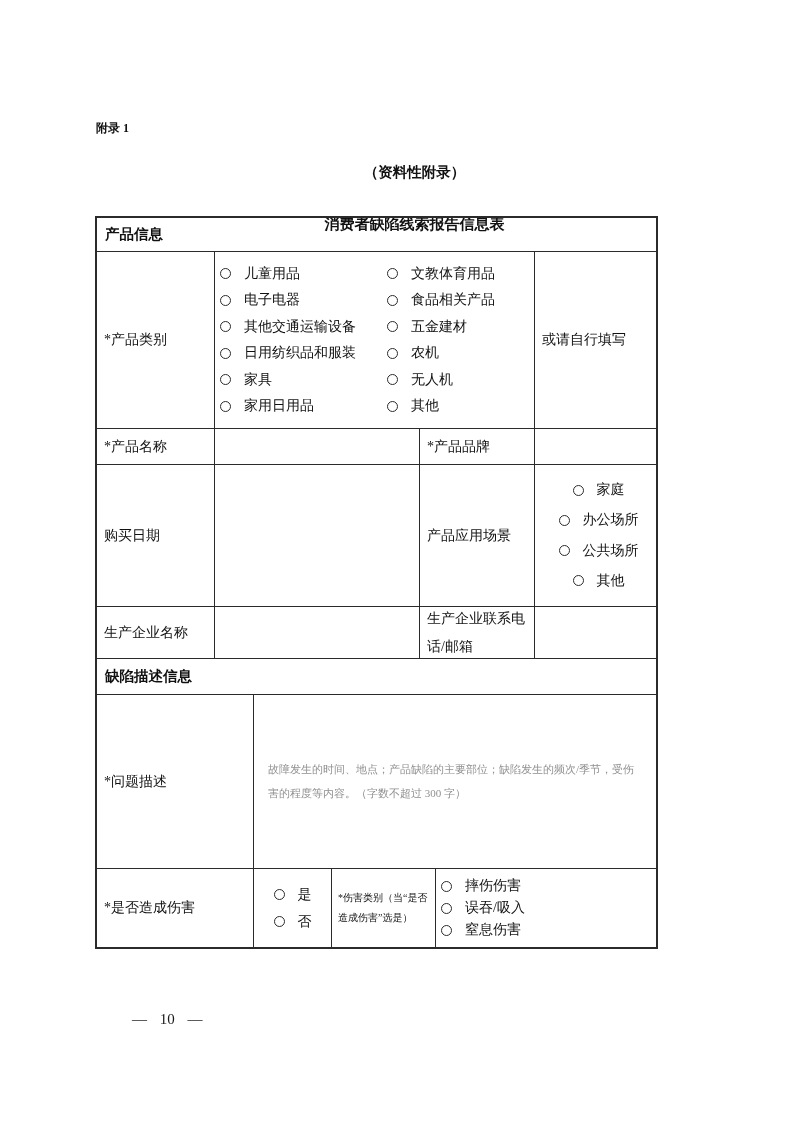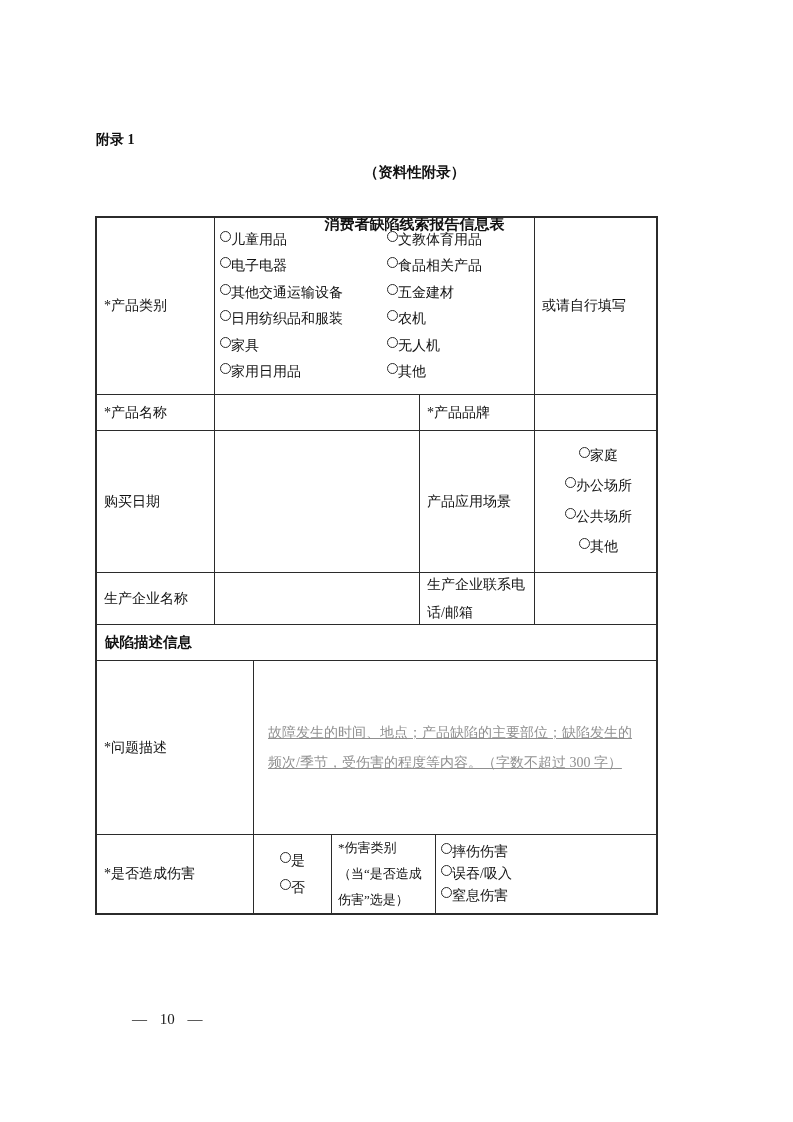--- a/index.html
+++ b/index.html
@@ -6,22 +6,22 @@
   html,body { background:#ffffff; }
   body {
     width:793px; height:1122px;
     font-family:"Liberation Serif","DejaVu Serif",serif;
     color:#111111;
     position:relative;
   }
   .sheet { position:absolute; inset:0; background:#fff; }
 
   .appendix-label {
-    position:absolute; left:96px; top:131px;
-    font-size:14px; font-weight:bold;
+    position:absolute; left:96px; top:120px;
+    font-size:12px; font-weight:bold;
   }
   .appendix-type {
     position:absolute; left:36px; right:0; top:163px;
     text-align:center; font-size:14.5px; font-weight:bold;
   }
   .form-title {
     position:absolute; left:36px; right:0; top:191px;
     text-align:center; font-size:15px; font-weight:bold;margin-top:24px;
   }
 
@@ -70,48 +70,51 @@
 
   
   .opt-col-wrap { display:flex; flex-direction:row; align-items:stretch; padding:4px 0 4px 5px; }
   .opt-col { display:flex; flex-direction:column; justify-content:space-evenly; }
   .opt-col.col-a { flex:0 0 167px; }
   .opt-col.col-b { flex:1 1 auto; }
   .opt-stack { display:flex; flex-direction:column; justify-content:space-evenly; padding:4px 0 4px 6px; }
   .opt-center { display:flex; flex-direction:column; justify-content:center; gap:9px; padding-left:7px; }
   .opt-inline { display:flex; flex-direction:row; gap:21px; padding-left:8px; }
 
-  .radio { display:inline-flex; align-items:flex-start; gap:0; white-space:nowrap; }
+  .radio { display:inline-flex; align-items:center; gap:13px; white-space:nowrap; }
   .circ {
     width:11px; height:11px; flex:0 0 auto;
     border:1.3px solid #2b2b2b; border-radius:50%;
     background:#fff;
   }
 
   .placeholder-cell { padding:6px 14px; }
-  .placeholder-text { color:#909090; line-height:2.1; font-size:14px;text-decoration:underline; }
-
-  .injury-type-label { font-size:13px; line-height:2.0; padding:2px 2px 2px 6px; }
+  .placeholder-text { color:#909090; line-height:2.1; font-size:11px; }
+
+  .injury-type-label { font-size:10px; line-height:2.0; padding:2px 2px 2px 6px; }
 
   .page-number {
     position:absolute; left:132px; top:1011px;
     font-size:15px; word-spacing:9px; color:#1a1a1a;
   }
 </style>
 </head>
 <body>
 
 <div class="sheet">
 
   <div class="appendix-label">附录 1</div>
   <div class="appendix-type">（资料性附录）</div>
   <div class="form-title">消费者缺陷线索报告信息表</div>
 
   <div class="form-table">
 
+    <div class="row h-sec">
+      <div class="cell section-cell">产品信息</div>
+    </div>
 
     <div class="row h-cat">
       <div class="cell c1 label-cell">*产品类别</div>
       <div class="cell c23 opt-col-wrap">
         <div class="opt-col col-a">
           <div class="radio">
               <span class="circ"></span>
               <span>儿童用品</span>
             </div>
           <div class="radio">

